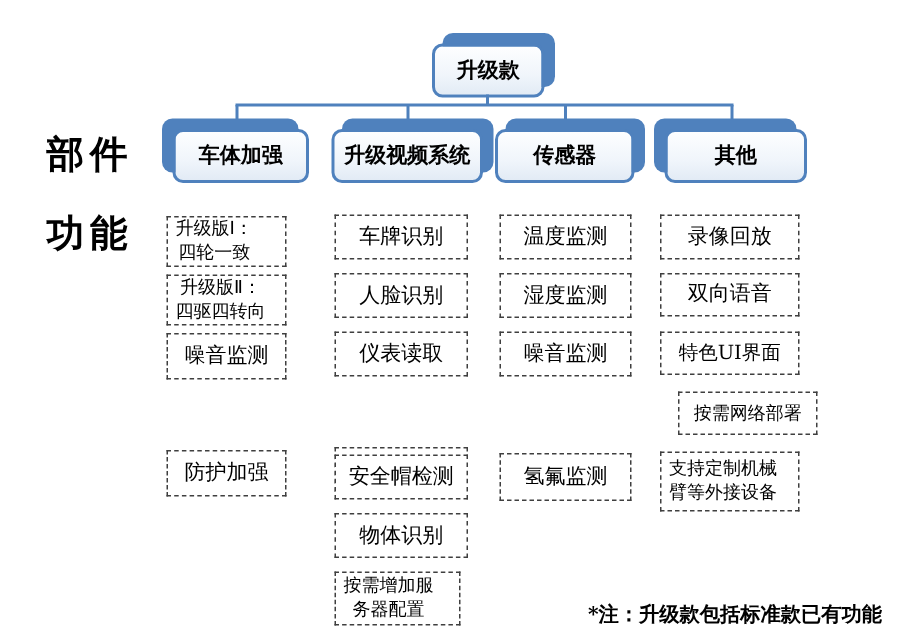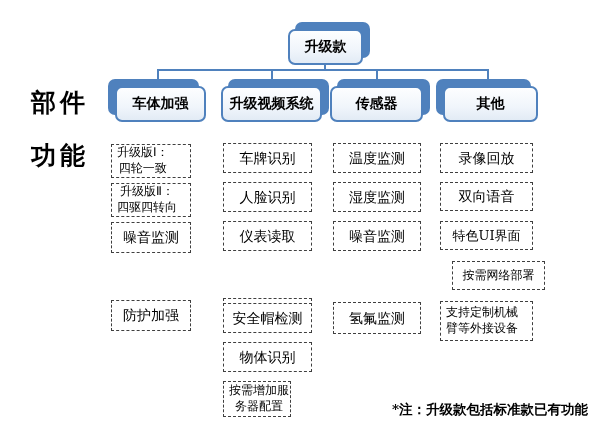--- a/index.html
+++ b/index.html
@@ -88,21 +88,21 @@
 四驱四转向</div>
   <div class="ditem" style="left:111px;top:222px;width:80px;height:31px;">噪音监测</div>
   <div class="ditem" style="left:111px;top:260px;width:80px;height:31px;margin-top:40px;">防护加强</div>
 
   <div class="ditem" style="left:223px;top:143px;width:89px;height:30px;">车牌识别</div>
   <div class="ditem" style="left:223px;top:182px;width:89px;height:30px;">人脸识别</div>
   <div class="ditem" style="left:223px;top:221px;width:89px;height:30px;">仪表读取</div>
   <div class="ditem" style="left:223px;top:261px;width:89px;height:30px;margin-top:37px;">漏液检测</div>
   <div class="ditem" style="left:223px;top:303px;width:89px;height:30px;">安全帽检测</div>
   <div class="ditem" style="left:223px;top:342px;width:89px;height:30px;">物体识别</div>
-  <div class="ditem two" style="left:223px;top:381px;width:68px;height:36px;">按需增加服
+  <div class="ditem two" style="left:223px;top:381px;width:84px;height:36px;">按需增加服
 务器配置</div>
 
   <div class="ditem" style="left:333px;top:143px;width:88px;height:30px;">温度监测</div>
   <div class="ditem" style="left:333px;top:182px;width:88px;height:30px;">湿度监测</div>
   <div class="ditem" style="left:333px;top:221px;width:88px;height:30px;text-align:right;">噪音监测</div>
   <div class="ditem" style="left:333px;top:302px;width:88px;height:32px;">氢氟监测</div>
 
   <div class="ditem" style="left:440px;top:143px;width:93px;height:30px;">录像回放</div>
   <div class="ditem" style="left:440px;top:182px;width:93px;height:29px;">双向语音</div>
   <div class="ditem sm" style="left:440px;top:221px;width:93px;height:29px;">特色UI界面</div>

